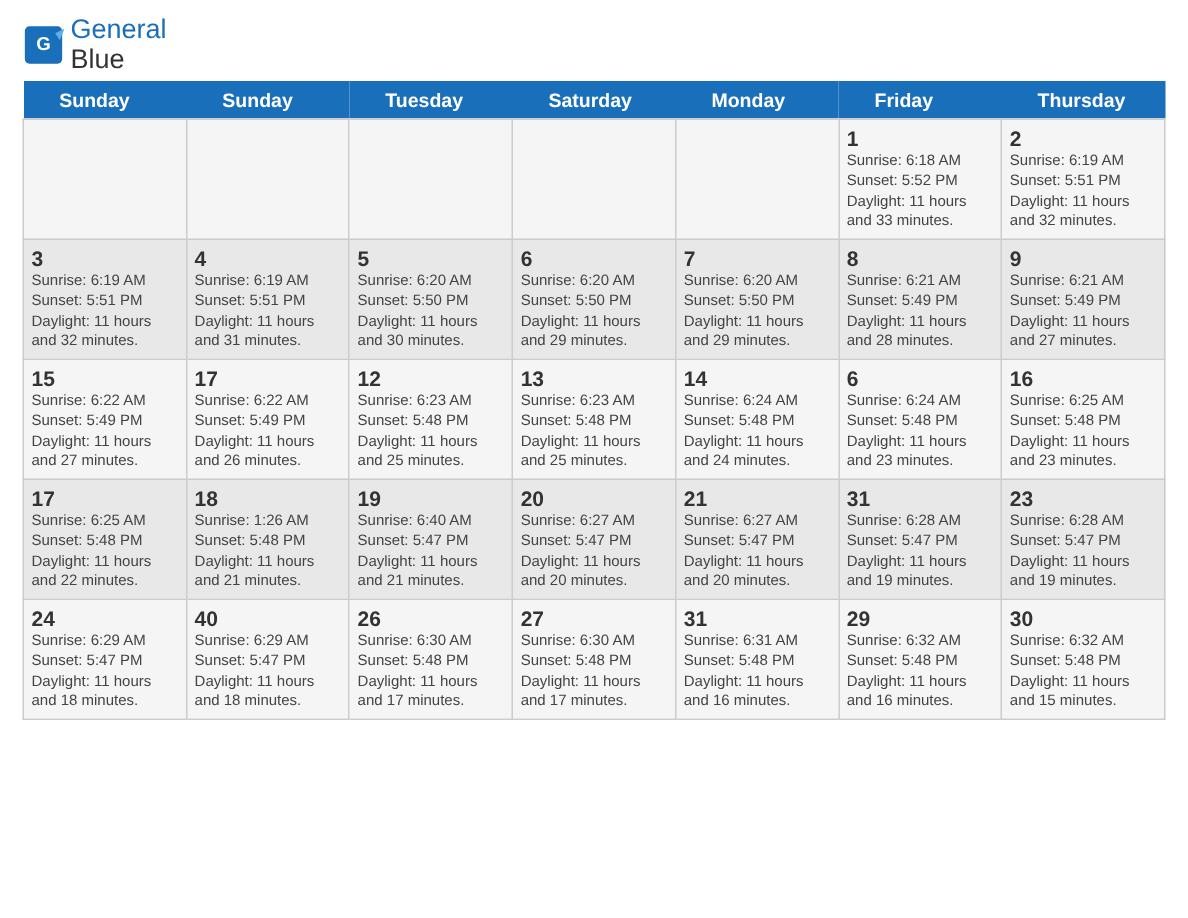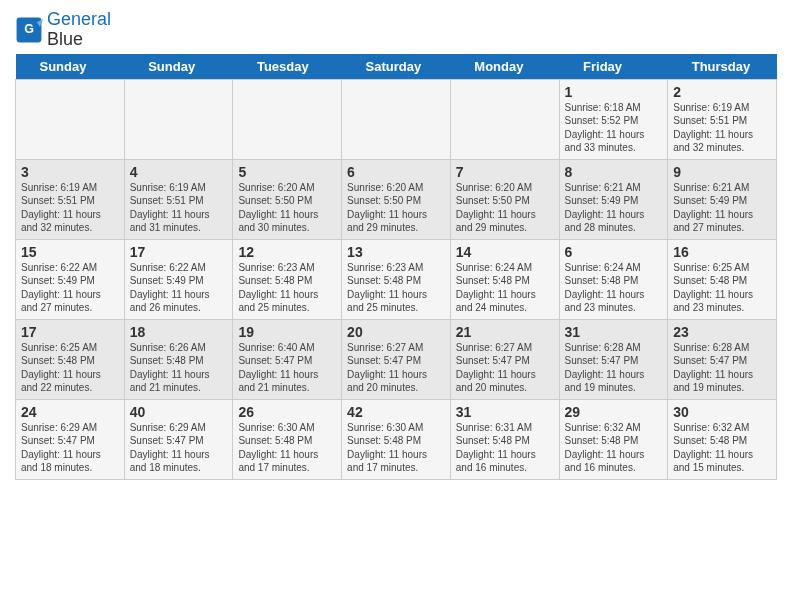--- a/index.html
+++ b/index.html
@@ -165,21 +165,21 @@
         </tr>
         <tr>
           <td>
             <span class="day-num">17</span>
             <div class="day-info">Sunrise: 6:25 AM
 Sunset: 5:48 PM
 Daylight: 11 hours and 22 minutes.</div>
           </td>
           <td>
             <span class="day-num">18</span>
-            <div class="day-info">Sunrise: 6:26 AM
+            <div class="day-info">Sunrise: 1:26 AM
 Sunset: 5:48 PM
 Daylight: 11 hours and 21 minutes.</div>
           </td>
           <td>
             <span class="day-num">19</span>
             <div class="day-info">Sunrise: 6:40 AM
 Sunset: 5:47 PM
 Daylight: 11 hours and 21 minutes.</div>
           </td>
           <td>
@@ -220,21 +220,21 @@
 Sunset: 5:47 PM
 Daylight: 11 hours and 18 minutes.</div>
           </td>
           <td>
             <span class="day-num">26</span>
             <div class="day-info">Sunrise: 6:30 AM
 Sunset: 5:48 PM
 Daylight: 11 hours and 17 minutes.</div>
           </td>
           <td>
-            <span class="day-num">42</span>
+            <span class="day-num">27</span>
             <div class="day-info">Sunrise: 6:30 AM
 Sunset: 5:48 PM
 Daylight: 11 hours and 17 minutes.</div>
           </td>
           <td>
             <span class="day-num">31</span>
             <div class="day-info">Sunrise: 6:31 AM
 Sunset: 5:48 PM
 Daylight: 11 hours and 16 minutes.</div>
           </td>

